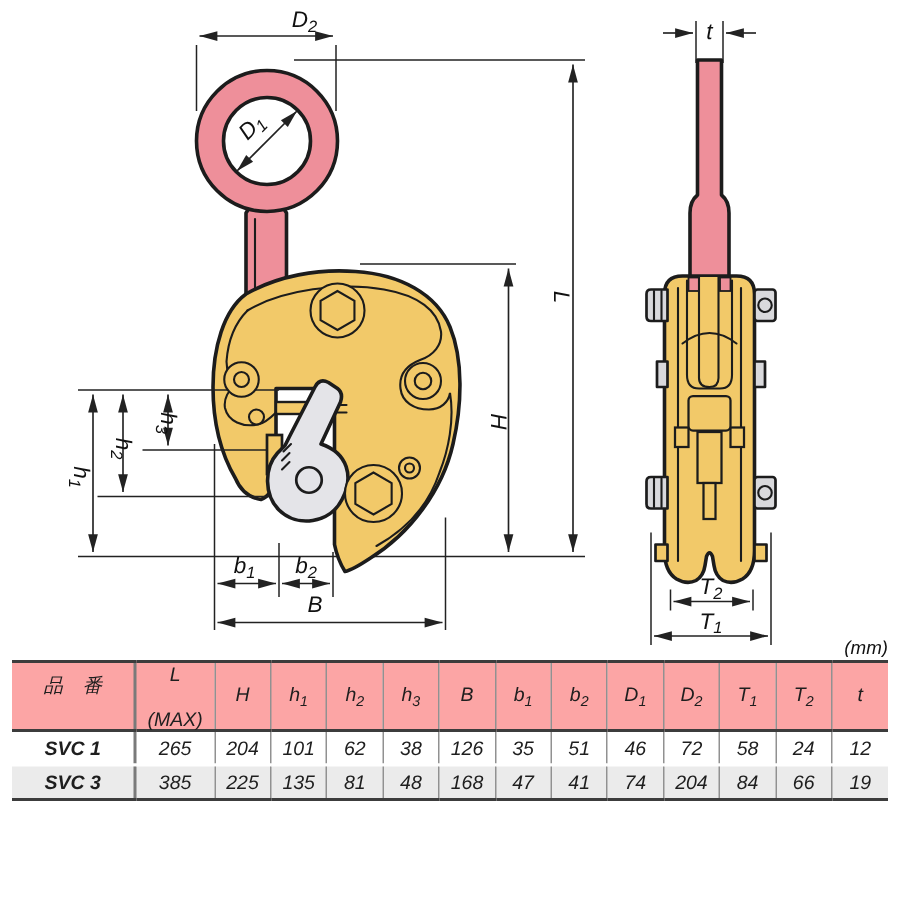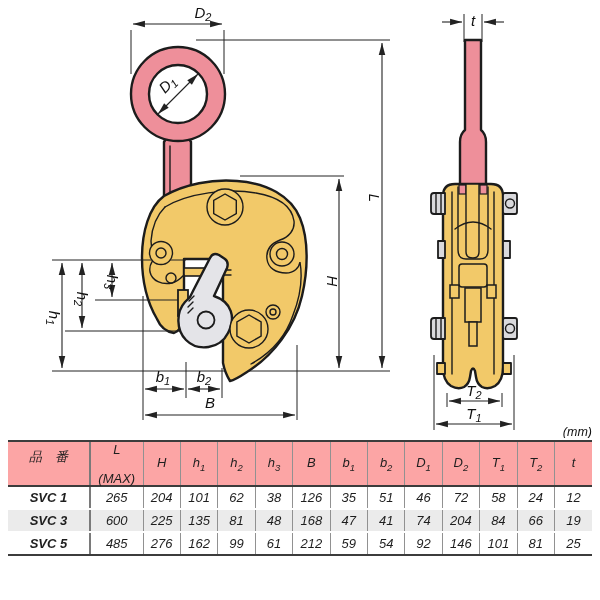--- a/index.html
+++ b/index.html
@@ -297,46 +297,30 @@
           <td>35</td>
           <td>51</td>
           <td>46</td>
           <td>72</td>
           <td>58</td>
           <td>24</td>
           <td>12</td>
     </tr>
     <tr>
       <td class="model">SVC 3</td>
-      <td>600</td>
+      <td>385</td>
           <td>225</td>
           <td>135</td>
           <td>81</td>
           <td>48</td>
           <td>168</td>
           <td>47</td>
           <td>41</td>
           <td>74</td>
           <td>204</td>
           <td>84</td>
           <td>66</td>
           <td>19</td>
     </tr>
-    <tr>
-      <td class="model">SVC 5</td>
-      <td>485</td>
-          <td>276</td>
-          <td>162</td>
-          <td>99</td>
-          <td>61</td>
-          <td>212</td>
-          <td>59</td>
-          <td>54</td>
-          <td>92</td>
-          <td>146</td>
-          <td>101</td>
-          <td>81</td>
-          <td>25</td>
-    </tr>
   </tbody>
 </table>
 
 </div>
 
 </body></html>

